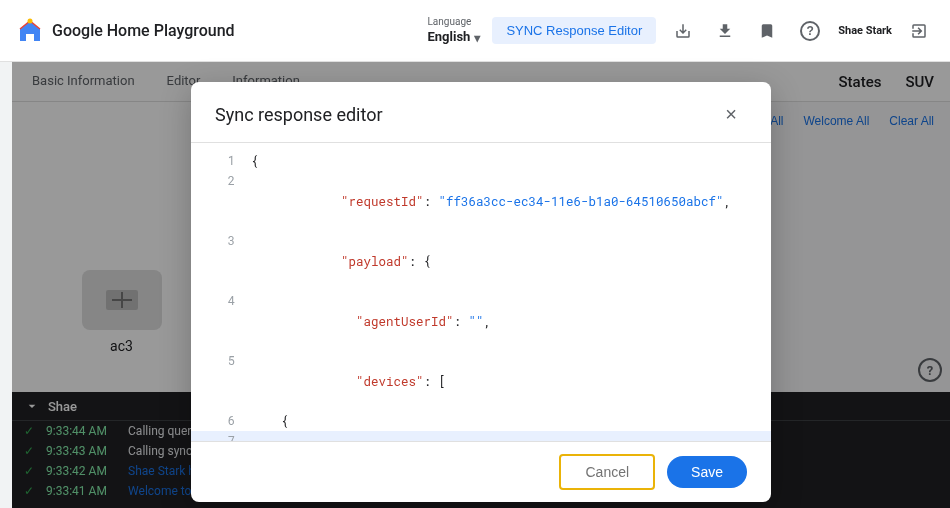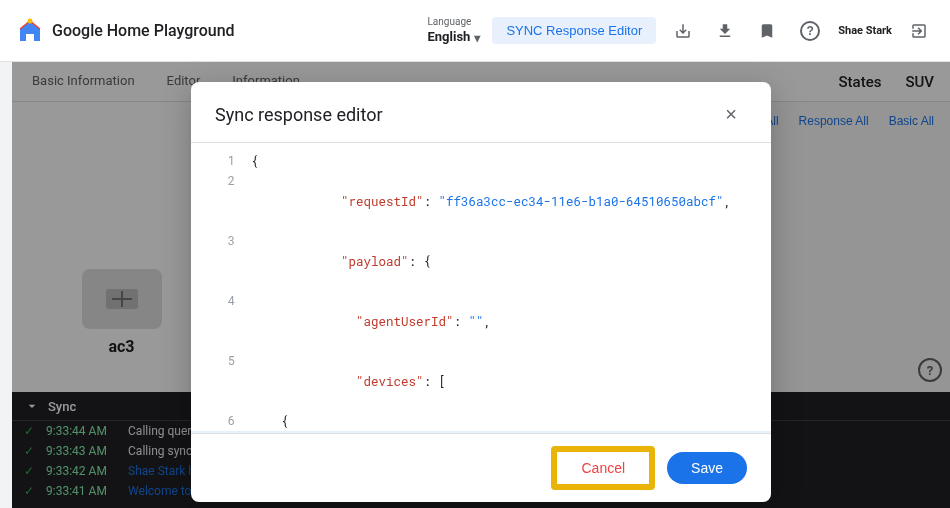--- a/index.html
+++ b/index.html
@@ -147,23 +147,23 @@
       align-items: center;
       gap: 8px;
     }
     .device-icon-placeholder {
       width: 80px;
       height: 60px;
       background: #e0e0e0;
       border-radius: 8px;
     }
     .device-name {
-      font-size: 16px;
+      font-size: 14px;
       color: #202124;
-      font-weight: 700;
+      font-weight: 400;
     }
 
     
     .right-panel {
       flex: 1;
       position: relative;
       background: #f8f9fa;
     }
     .panel-action-btn {
       font-size: 12px;
@@ -307,25 +307,25 @@
     .modal-footer {
       display: flex;
       align-items: center;
       justify-content: flex-end;
       padding: 12px 24px;
       gap: 12px;
       border-top: 1px solid #e0e0e0;
     }
     .btn-cancel {
       background: #fff;
-      border: 6px solid #eab308;
+      border: 2px solid #eab308;
       border-radius: 4px;
       padding: 8px 24px;
       font-size: 14px;
-      color: #ef4444;
+      color: #737373;
       cursor: pointer;
       font-weight: 500;
     }
     .btn-save {
       background: #1a73e8;
       border: none;
       border-radius: 16px;
       padding: 8px 24px;
       font-size: 14px;
       color: #fff;
@@ -424,36 +424,36 @@
           </svg>
         </div>
         <span class="device-name">ac3</span>
       </div>
     </div>
 
     <div class="right-panel">
 
       <div style="position:absolute;top:8px;right:8px;display:flex;gap:4px;z-index:2;">
         <button class="panel-action-btn">Expand All</button>
-        <button class="panel-action-btn">Response All</button>
-        <button class="panel-action-btn">Basic All</button>
+        <button class="panel-action-btn">Welcome All</button>
+        <button class="panel-action-btn">Clear All</button>
       </div>
 
       <div style="position:absolute;bottom:140px;right:8px;z-index:2;">
         <div class="help-circle" style="width:24px;height:24px;font-size:13px;">?</div>
       </div>
     </div>
   </div>
 
   <div class="logs-section">
     <div class="logs-header">
       <svg width="16" height="16" viewBox="0 0 24 24" fill="#fff">
           <path d="M7 10l5 5 5-5z"></path>
         </svg>
-      <span>Sync</span>
+      <span>Shae</span>
     </div>
     <div class="log-entry">
       <span class="log-check">✓</span>
       <span class="log-time">9:33:44 AM</span>
       <span class="log-msg">Calling query()</span>
     </div>
     <div class="log-entry">
       <span class="log-check">✓</span>
       <span class="log-time">9:33:43 AM</span>
       <span class="log-msg">Calling sync()</span>

